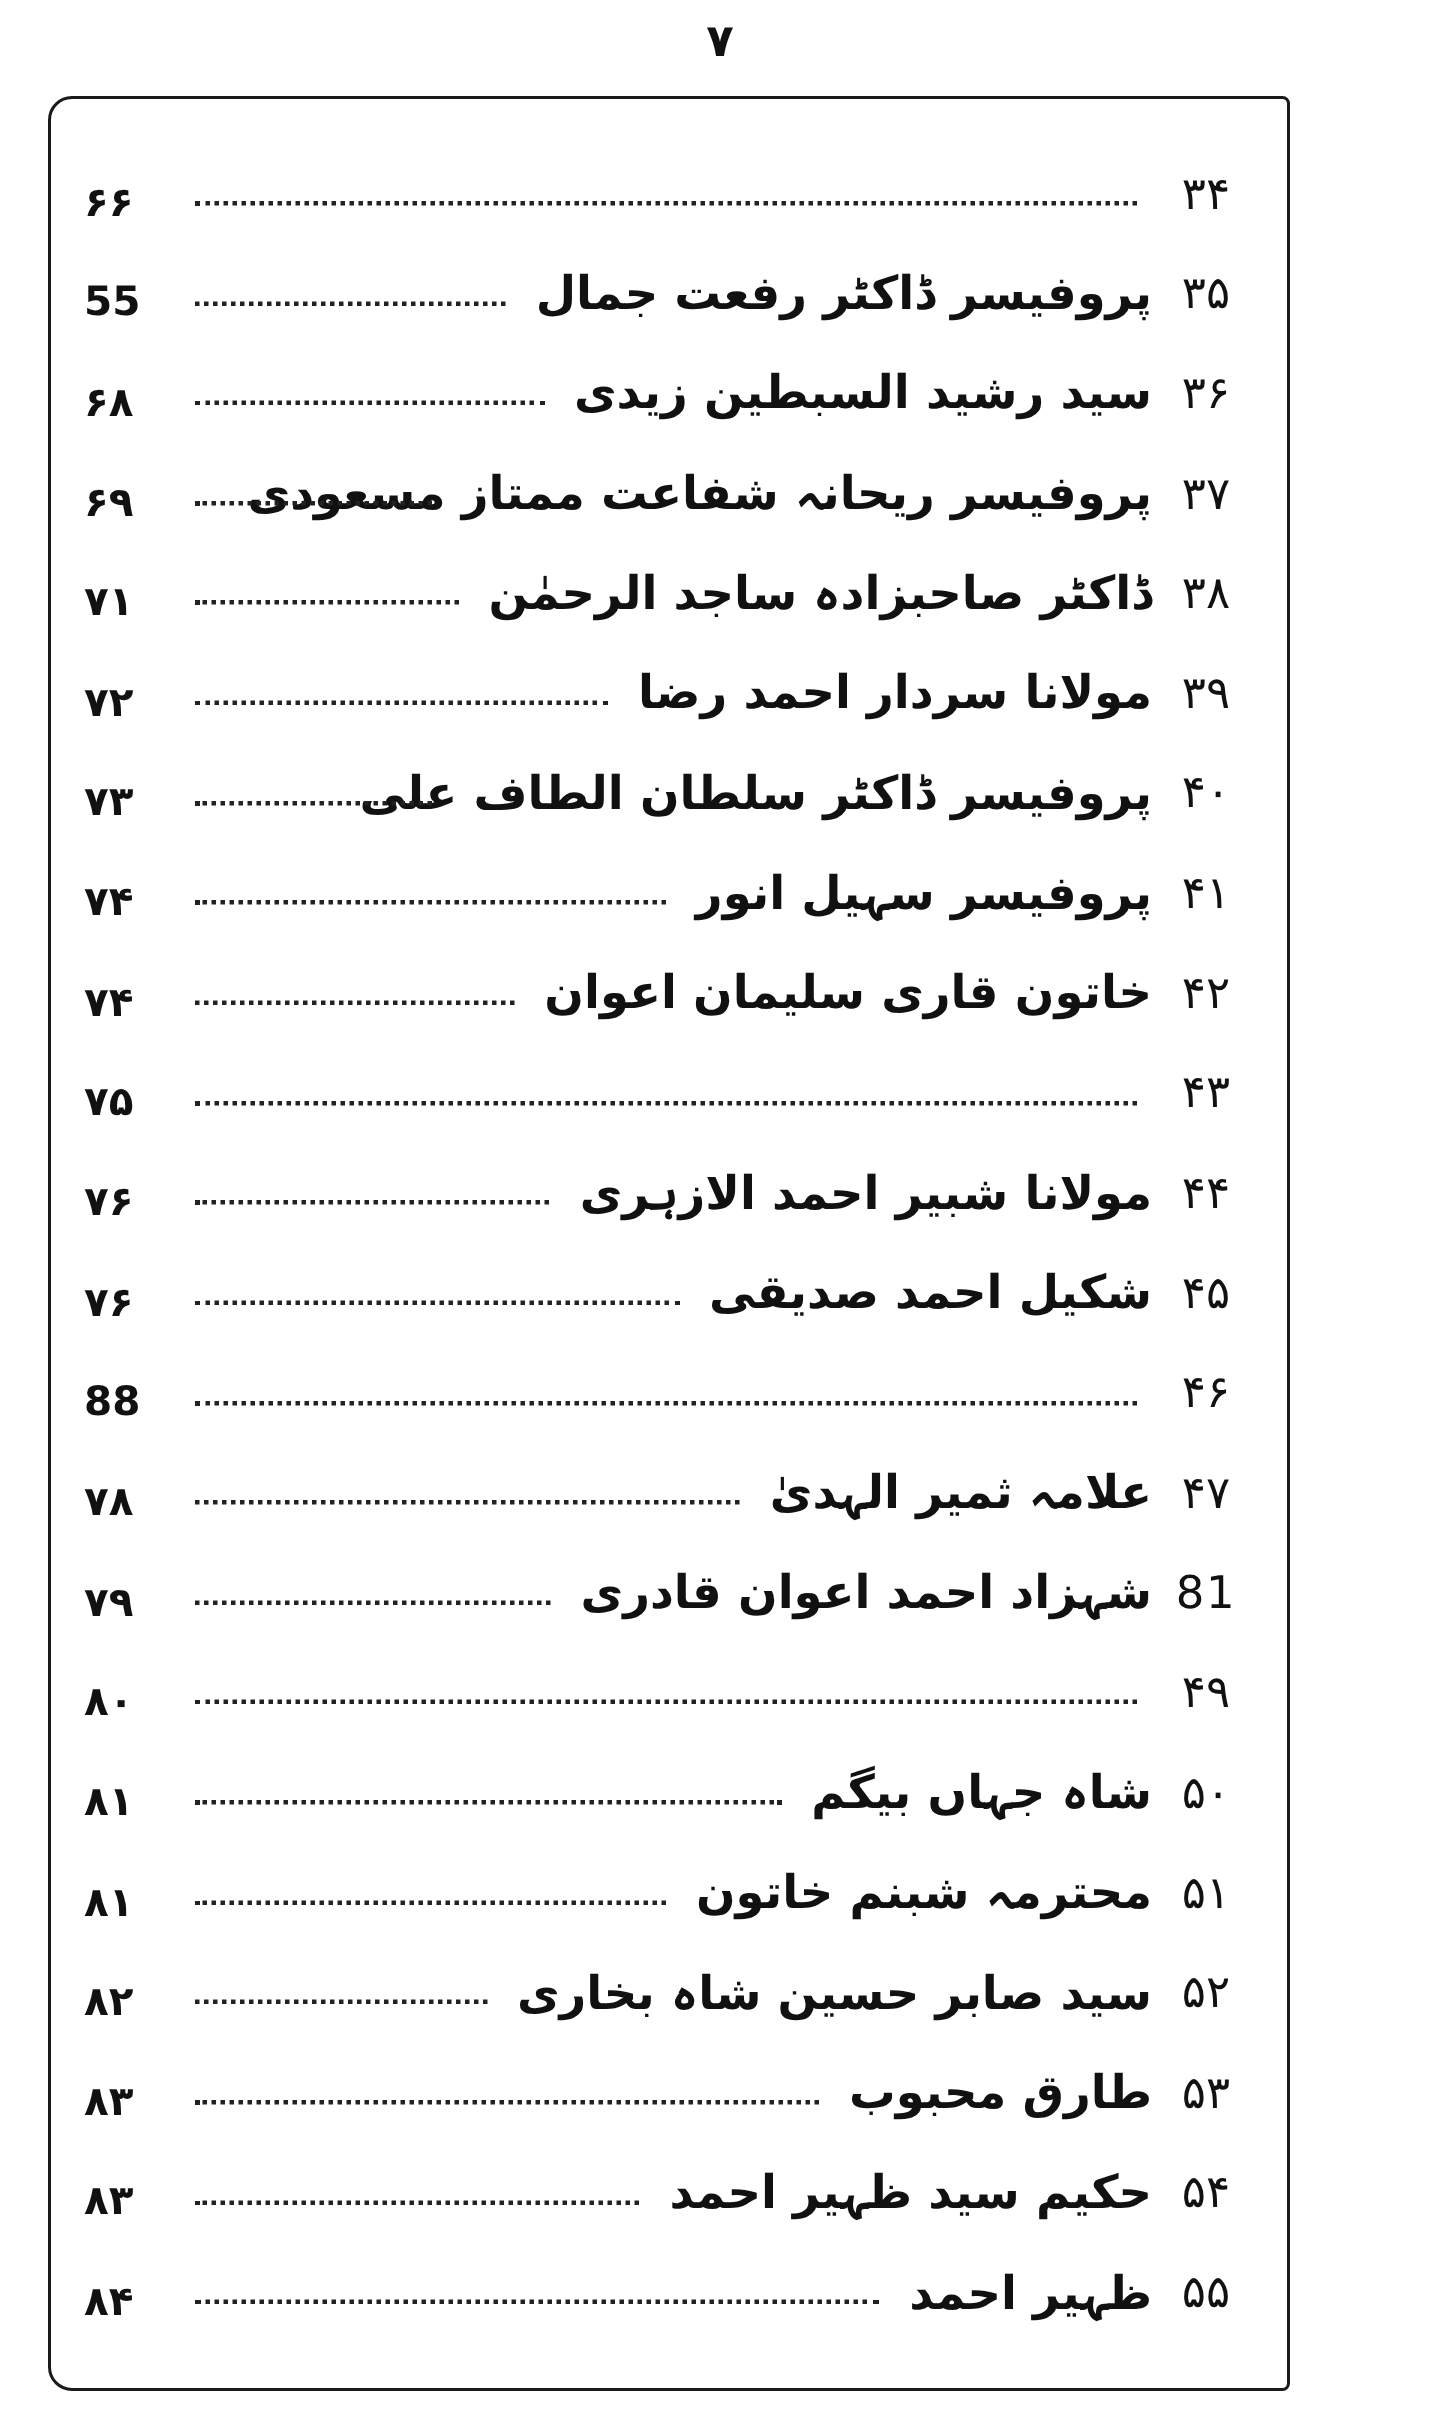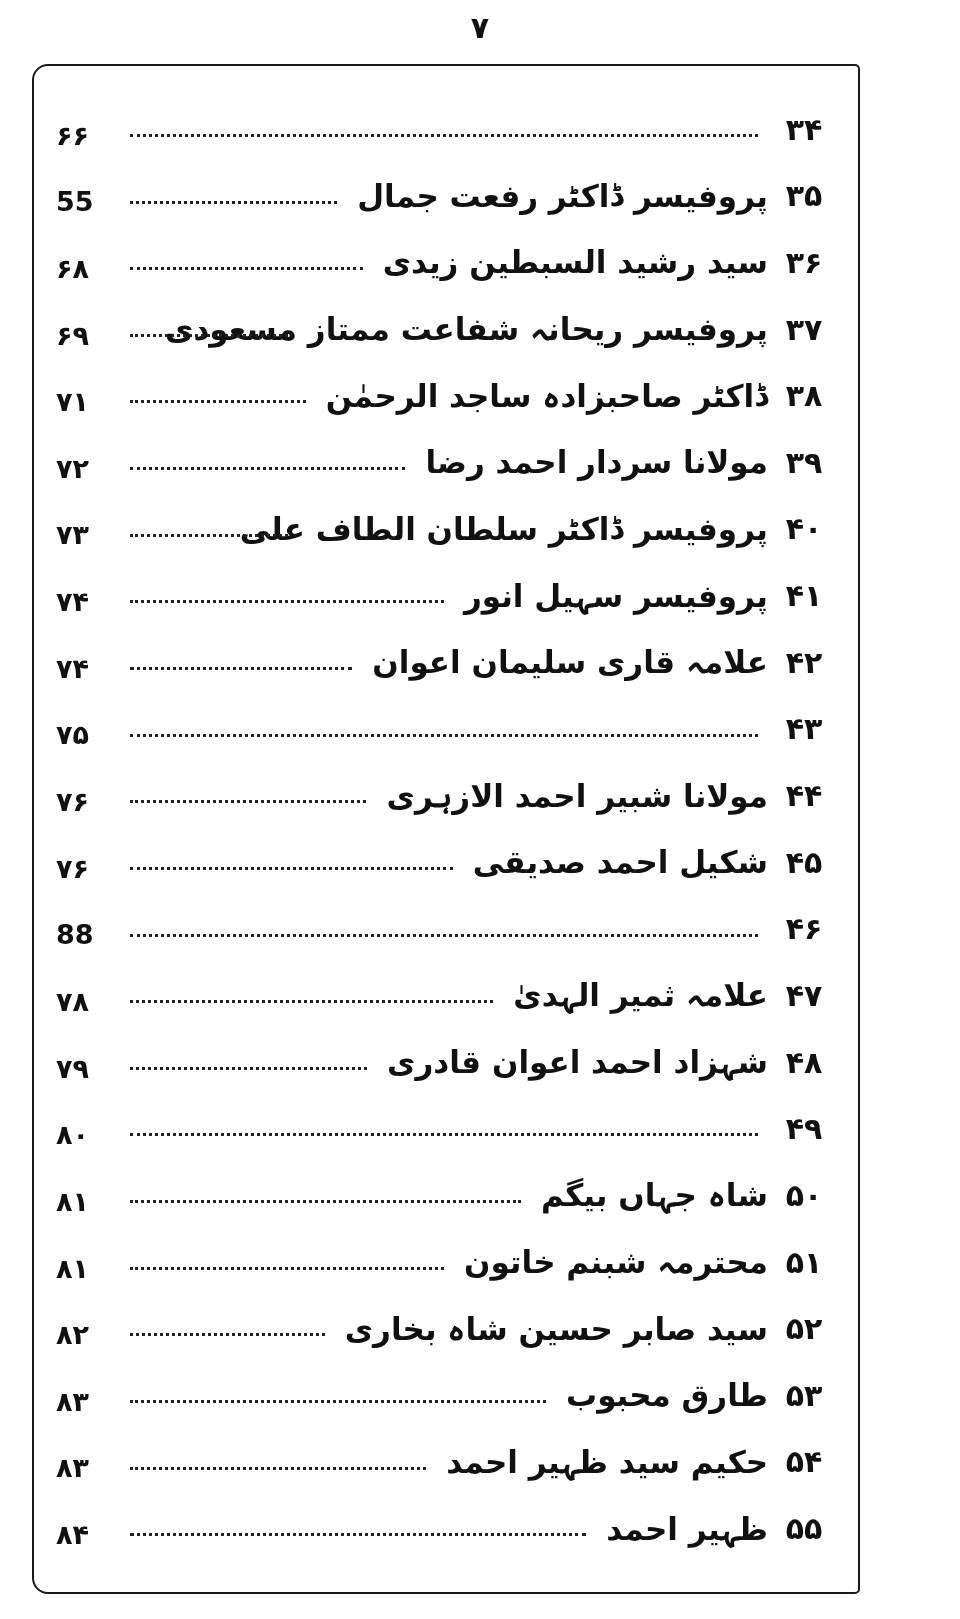--- a/index.html
+++ b/index.html
@@ -45,21 +45,21 @@
     direction: rtl;
     display: flex;
     align-items: center;
     min-height: 0;
     padding: 0 4px;
   }
   .idx {
     flex: 0 0 72px;
     text-align: center;
     font-size: 30px;
-    font-weight: bold;
+    font-weight: normal;
     letter-spacing: 1px;
   }
   .name {
     flex: 0 0 auto;
     max-width: 460px;
     font-size: 31px;
     font-weight: bold;
     white-space: nowrap;
     padding-left: 10px;
     line-height: 1.1;
@@ -133,21 +133,21 @@
         <span class="pg">۷۳</span>
       </div>
       <div class="row">
         <span class="idx">۴۱</span>
         <span class="name">پروفیسر سہیل انور</span>
         <span class="leader"></span>
         <span class="pg">۷۴</span>
       </div>
       <div class="row">
         <span class="idx">۴۲</span>
-        <span class="name">علامہ قاری سلیمان اعوان</span>
+        <span class="name">خاتون قاری سلیمان اعوان</span>
         <span class="leader"></span>
         <span class="pg">۷۴</span>
       </div>
       <div class="row">
         <span class="idx">۴۳</span>
         <span class="leader"></span>
         <span class="pg">۷۵</span>
       </div>
       <div class="row">
         <span class="idx">۴۴</span>
@@ -166,21 +166,21 @@
         <span class="leader"></span>
         <span class="pg">88</span>
       </div>
       <div class="row">
         <span class="idx">۴۷</span>
         <span class="name">علامہ ثمیر الہدیٰ</span>
         <span class="leader"></span>
         <span class="pg">۷۸</span>
       </div>
       <div class="row">
-        <span class="idx">۴۸</span>
+        <span class="idx">81</span>
         <span class="name">شہزاد احمد اعوان قادری</span>
         <span class="leader"></span>
         <span class="pg">۷۹</span>
       </div>
       <div class="row">
         <span class="idx">۴۹</span>
         <span class="leader"></span>
         <span class="pg">۸۰</span>
       </div>
       <div class="row">

